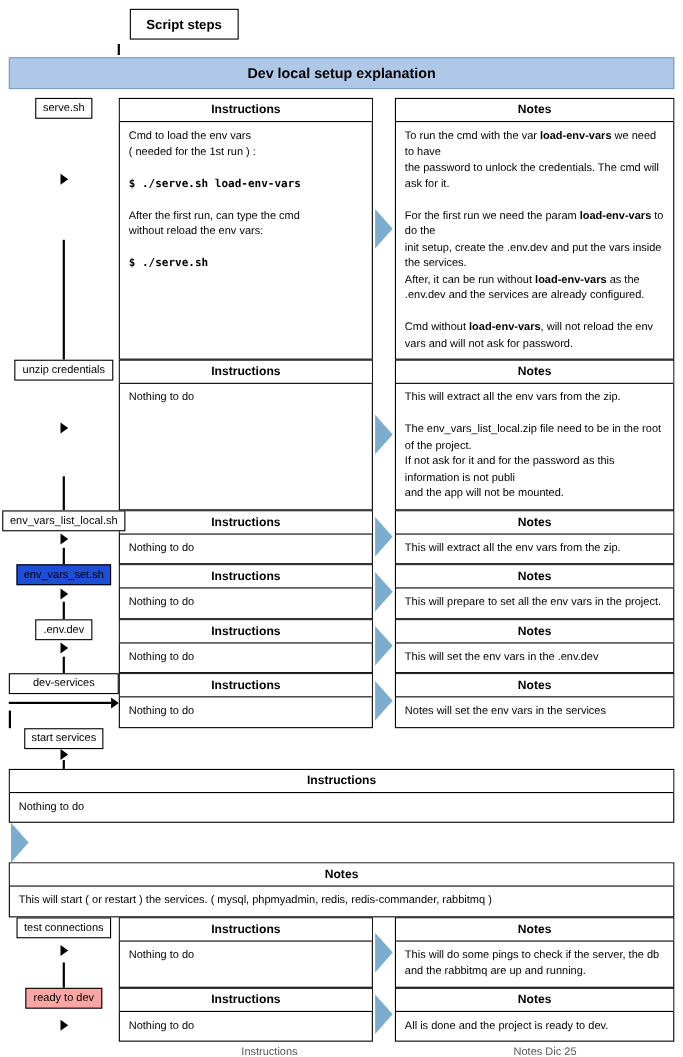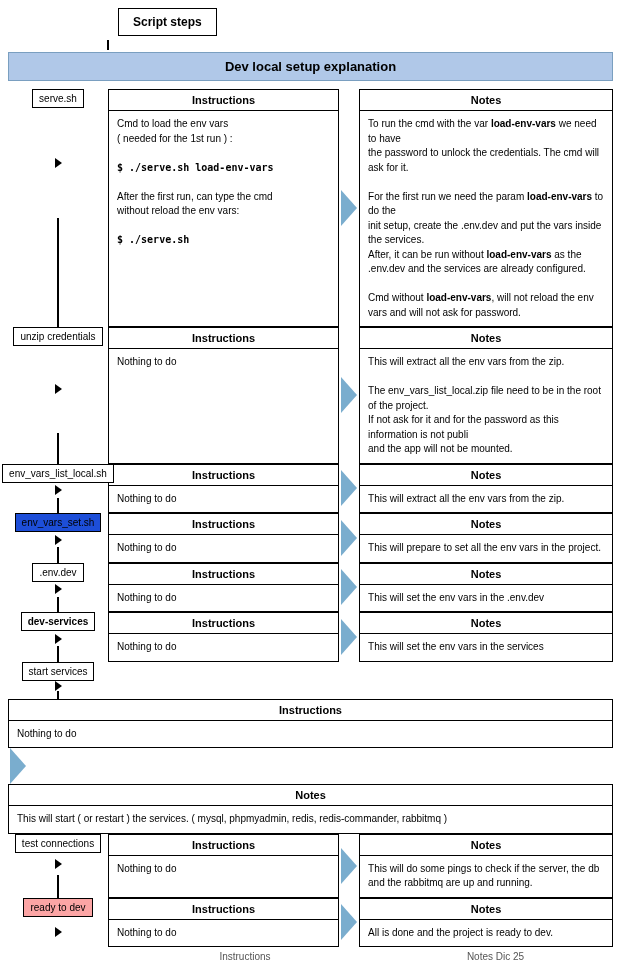--- a/index.html
+++ b/index.html
@@ -153,38 +153,38 @@
         </div>
         <div style="width: 20px; flex-shrink: 0; display: flex; align-items: center; justify-content: center;">
           <div style="width:0;height:0;border-top:18px solid transparent;border-bottom:18px solid transparent;border-left:16px solid #7aadce;"></div>
         </div>
         <div style="border: 1px solid rgb(0, 0, 0); flex: 1.1 1 0%; min-width: 0px; display: flex; flex-direction: column;">
           <div style="background: rgb(255, 255, 255); text-align: center; font-weight: bold; font-size: 11px; padding: 4px 0px; border-bottom: 1px solid rgb(0, 0, 0);">Notes</div>
           <div style="padding: 6px 8px; font-size: 10px; flex: 1 1 0%; line-height: 1.45;">This will set the env vars in the .env.dev</div>
         </div>
       </div>
       <div style="display: flex; flex-direction: row; align-items: stretch;">
-        <div style="width: 100px; flex-shrink: 0; display: flex; flex-direction: column; align-items: center; font-weight: bold;">
+        <div style="width: 100px; flex-shrink: 0; display: flex; flex-direction: column; ">
           <div style="border: 1px solid rgb(0, 0, 0); padding: 3px 6px; font-size: 10px; text-align: center; background: rgb(255, 255, 255); white-space: nowrap; z-index: 1;">dev-services</div>
           <div style="display: flex; flex-direction: row; align-items: center; flex: 1 1 0%;">
             <div style="flex:1; height:2px; background:#000;"></div>
             <div style="width:0;height:0;border-top:5px solid transparent;border-bottom:5px solid transparent;border-left:7px solid #000;"></div>
           </div>
           <div style="width: 2px; background: rgb(0, 0, 0); flex: 1 1 0%; min-height: 8px;"></div>
         </div>
         <div style="border: 1px solid rgb(0, 0, 0); flex: 1 1 0%; min-width: 0px; display: flex; flex-direction: column;">
           <div style="background: rgb(255, 255, 255); text-align: center; font-weight: bold; font-size: 11px; padding: 4px 0px; border-bottom: 1px solid rgb(0, 0, 0);">Instructions</div>
           <div style="padding: 6px 8px; font-size: 10px; flex: 1 1 0%; line-height: 1.45;">Nothing to do</div>
         </div>
         <div style="width: 20px; flex-shrink: 0; display: flex; align-items: center; justify-content: center;">
           <div style="width:0;height:0;border-top:18px solid transparent;border-bottom:18px solid transparent;border-left:16px solid #7aadce;"></div>
         </div>
         <div style="border: 1px solid rgb(0, 0, 0); flex: 1.1 1 0%; min-width: 0px; display: flex; flex-direction: column;">
           <div style="background: rgb(255, 255, 255); text-align: center; font-weight: bold; font-size: 11px; padding: 4px 0px; border-bottom: 1px solid rgb(0, 0, 0);">Notes</div>
-          <div style="padding: 6px 8px; font-size: 10px; flex: 1 1 0%; line-height: 1.45;">This will set the env vars in the services</div>
+          <div style="padding: 6px 8px; font-size: 10px; flex: 1 1 0%; line-height: 1.45;">Notes will set the env vars in the services</div>
         </div>
       </div>
       <div style="display: flex; flex-direction: column; align-items: stretch;">
         <div style="width: 100px; flex-shrink: 0; display: flex; flex-direction: column; align-items: center;">
           <div style="border: 1px solid rgb(0, 0, 0); padding: 3px 6px; font-size: 10px; text-align: center; background: rgb(255, 255, 255); white-space: nowrap; z-index: 1;">start services</div>
           <div style="display: flex; flex-direction: row; align-items: center; flex: 1 1 0%;">
             <div style="flex:1; height:2px; background:#000;"></div>
             <div style="width:0;height:0;border-top:5px solid transparent;border-bottom:5px solid transparent;border-left:7px solid #000;"></div>
           </div>
           <div style="width: 2px; background: rgb(0, 0, 0); flex: 1 1 0%; min-height: 8px;"></div>

